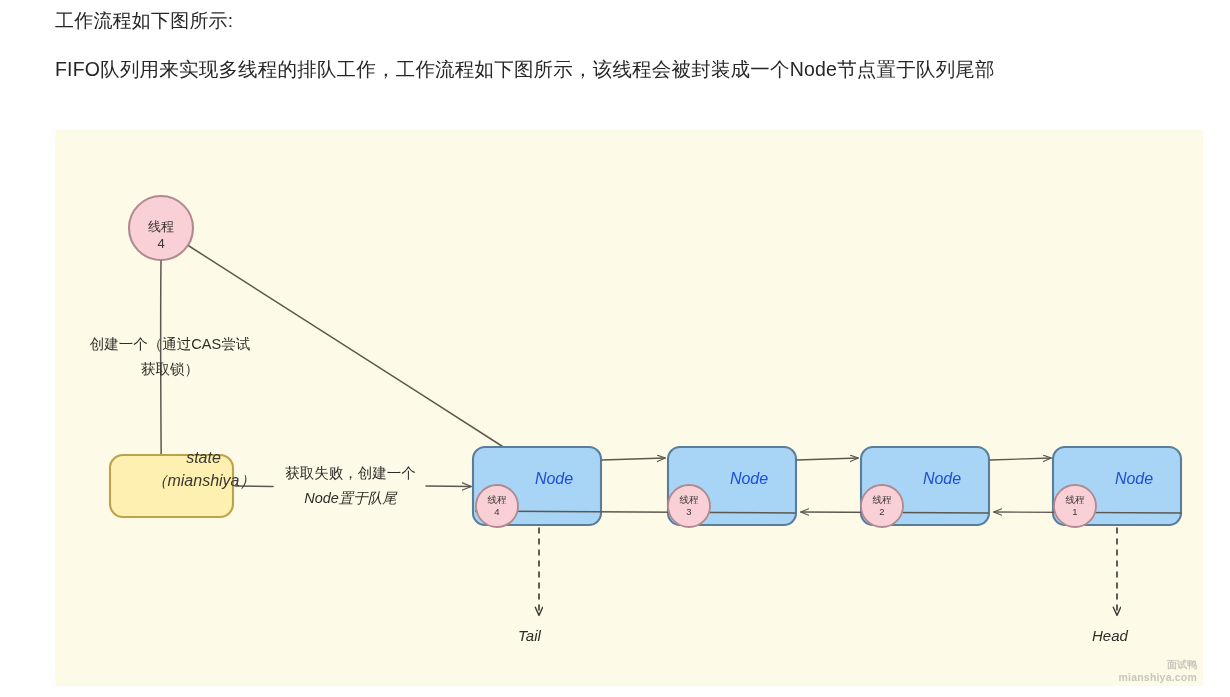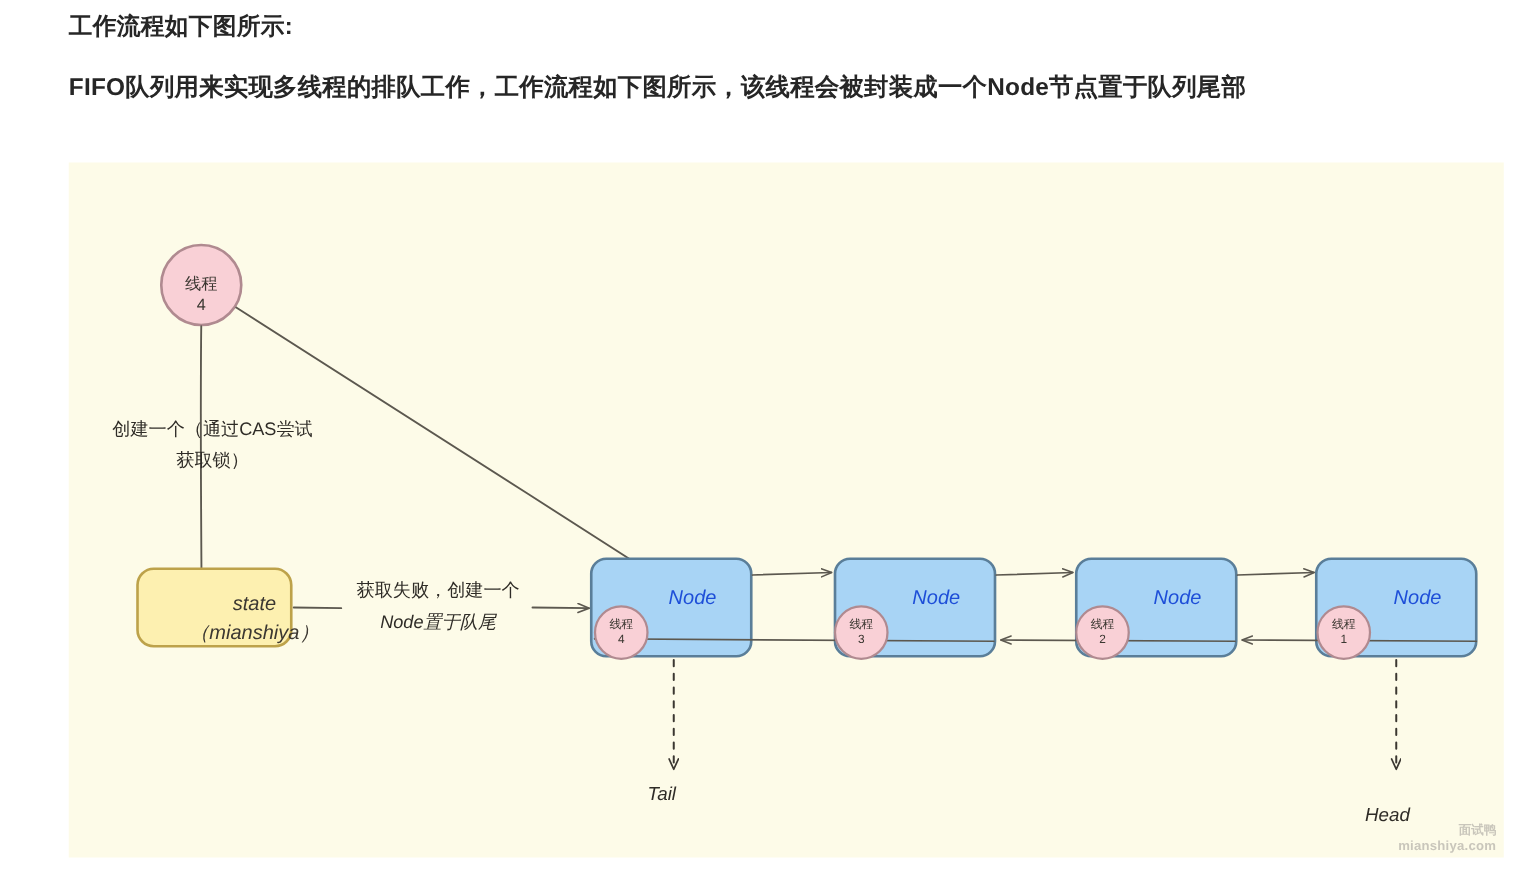--- a/index.html
+++ b/index.html
@@ -16,21 +16,21 @@
   }
 
   
   .headings {
     position: absolute;
     left: 0; top: 0;
     width: 1230px;
   }
   .heading-line {
     font-family: "Liberation Sans", sans-serif;
-    font-weight: bold;
+    font-weight: normal;
     color: #262626;
     letter-spacing: 0.2px;
     white-space: nowrap;
   }
   .heading-1 {
     position: absolute;
     left: 55px;
     top: 8px;
     font-size: 19px;
   }
@@ -198,21 +198,21 @@
     <div>线程</div>
     <div class="num">4</div>
   </div>
 
   <div class="edge-label" style="left:-5px; top:202px; width:240px;">
     <div>创建一个（通过CAS尝试</div>
     <div>获取锁）</div>
   </div>
 
 
-  <div class="shape-text state-label" style="left:55px; top:342px; width:123px;padding-left:32px;">
+  <div class="shape-text state-label" style="left:55px; top:316px; width:123px;padding-left:32px;">
     <div>state</div>
     <div>（mianshiya）</div>
   </div>
 
   <div class="edge-label" style="left:213px; top:331px; width:165px;">
     <div>获取失败，创建一个</div>
     <div style="font-style:italic;">Node置于队尾</div>
   </div>
 
   <div class="shape-text node-label" style="left:452px; top:340px; width:94px;">Node</div>
@@ -233,20 +233,20 @@
     <div>2</div>
   </div>
 
   <div class="shape-text node-label" style="left:1032px; top:340px; width:94px;">Node</div>
   <div class="shape-text mini-thread-label" style="left:995px; top:364px; width:50px;">
     <div>线程</div>
     <div>1</div>
   </div>
 
   <div class="endpoint-label" style="left:463px; top:497px;">Tail</div>
-  <div class="endpoint-label" style="left:1037px; top:514px;">Head</div>
+  <div class="endpoint-label" style="left:1037px; top:497px;">Head</div>
 
   <div class="watermark">
     <div class="wm-cn">面试鸭</div>
     <div class="wm-url">mianshiya.com</div>
   </div>
 
 </div>
 
 </body></html>

